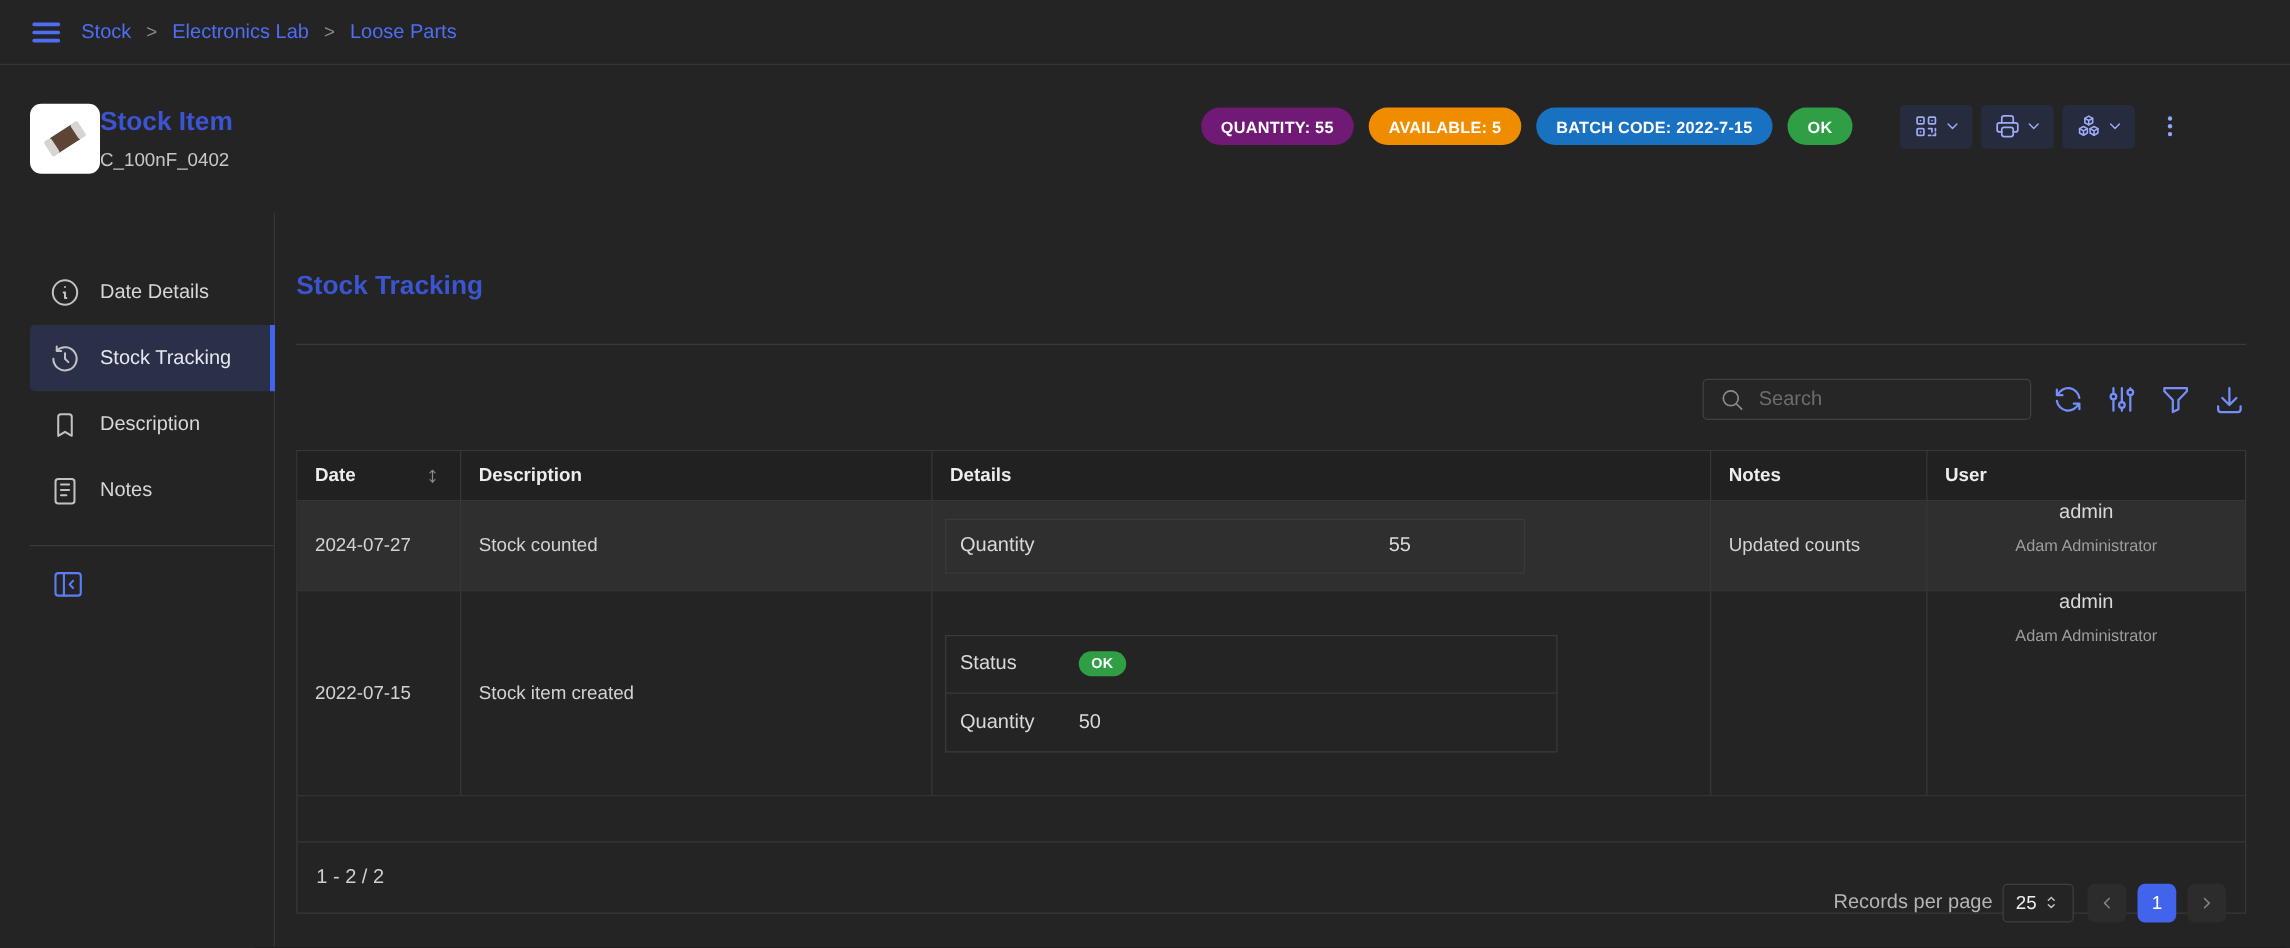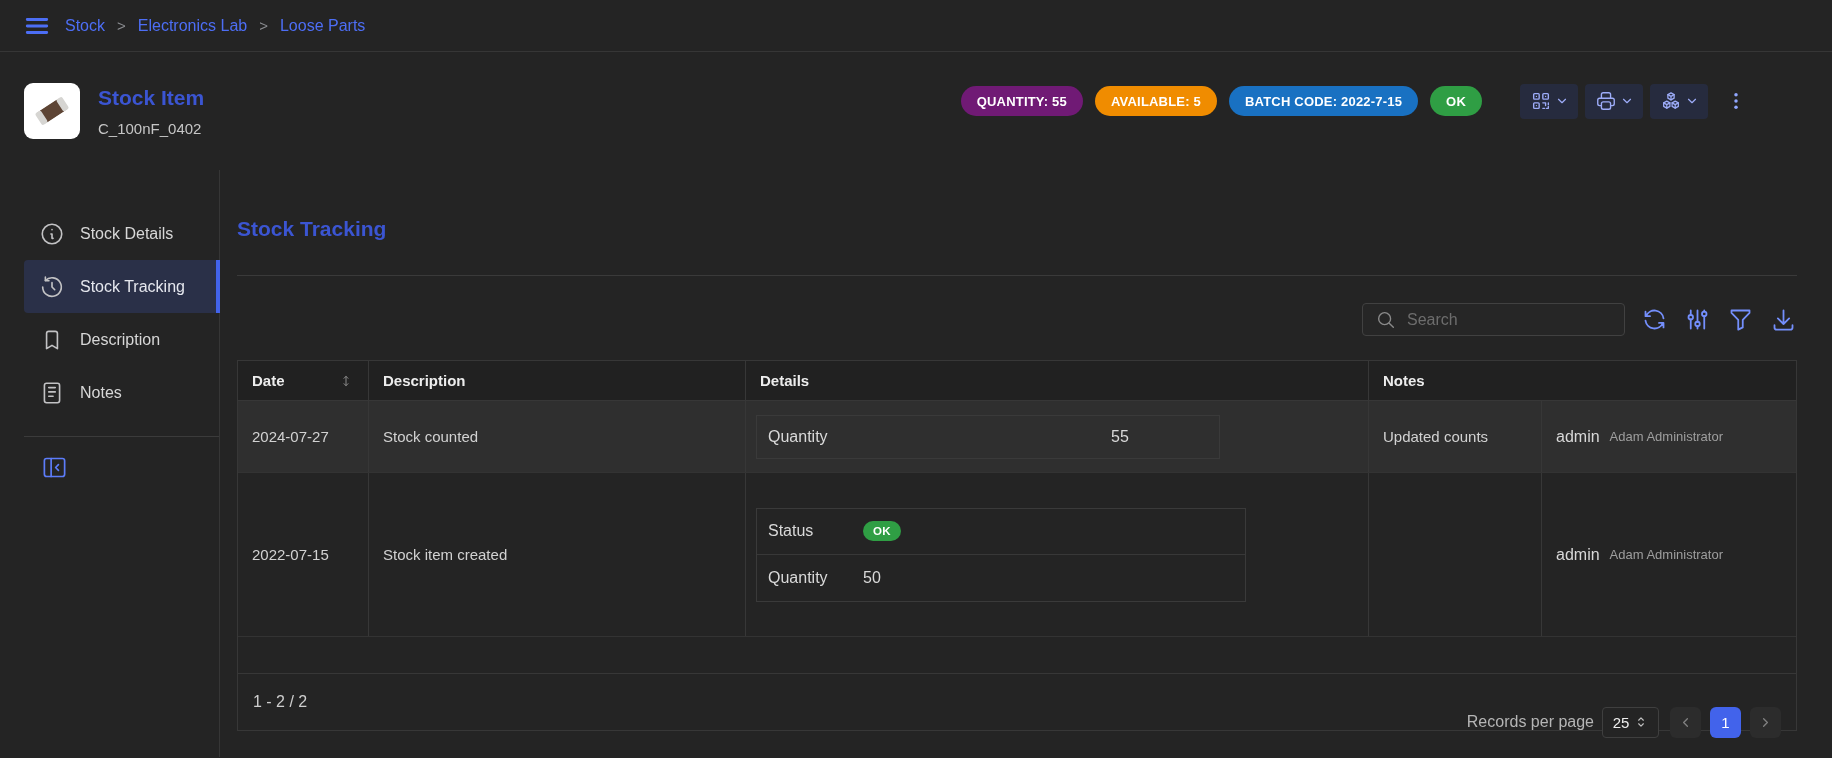--- a/index.html
+++ b/index.html
@@ -12,21 +12,21 @@
   
   .navbar { height:52px; display:flex; align-items:center; padding-left:24px; border-bottom:1px solid #363636; }
   .hamburger { color:#4c6ef5; width:26px; height:26px; cursor:pointer; }
   .breadcrumb { display:flex; align-items:center; margin-left:15px; font-size:16px; }
   .breadcrumb a { color:#4d6ef5; text-decoration:none; cursor:pointer; }
   .breadcrumb .sep { color:#8a8c90; margin:0 12px; font-size:15px; }
 
   
   .page-header { height:118px; display:flex; align-items:center; padding:0 84px 0 24px; }
   .thumb { width:56px; height:56px; background:#fff; border-radius:9px; display:flex; align-items:center; justify-content:center; flex-shrink:0; cursor:pointer; }
-  .title-block { margin-left:18px; }
+  .title-block { }
   .page-title { font-size:21px; font-weight:700; color:#3b55d2; }
   .page-subtitle { font-size:15px; color:#c6c6c6; margin-top:10px; }
   .header-right { margin-left:auto; display:flex; align-items:center; position:relative; top:-10px; }
   .badges { display:flex; align-items:center; gap:12px; }
   .badge { height:30px; display:flex; align-items:center; padding:0 16px; border-radius:15px; color:#fff; font-size:13px; font-weight:700; letter-spacing:.2px; white-space:nowrap; }
   .action-buttons { display:flex; align-items:center; gap:7px; margin-left:38px; }
   .abtn { width:58px; height:35px; border:none; border-radius:4px; background:#262b3e; color:#9dacf8; display:flex; align-items:center; justify-content:center; gap:3px; cursor:pointer; }
   .abtn svg.main-ic { width:22px; height:22px; }
   .abtn svg.chev { width:14px; height:14px; stroke-width:2; }
   .kebab { margin-left:16px; background:none; border:none; color:#91a7ff; width:24px; height:34px; display:flex; align-items:center; justify-content:center; cursor:pointer; }
@@ -59,21 +59,21 @@
   .tr { display:grid; grid-template-columns:131px 377px 1fr 173px 254px; }
   .thead { background:#212121; border-bottom:1px solid #373737; }
   .th { height:39px; display:flex; align-items:center; padding:0 14px; font-size:15px; font-weight:700; color:#ededed; }
   .th:not(:last-child), .td:not(:last-child) { border-right:1px solid #373737; }
   .sort-ic { margin-left:auto; color:#8b8b8b; width:16px; height:16px; }
   .row { border-bottom:1px solid #333333; }
   .row-1 { background:#2f2f2f; height:72px; }
   .row-2 { height:164px; }
   .td { display:flex; align-items:center; padding:0 14px; font-size:15px; color:#d2d2d2; }
   .td.details-cell { padding:0 10px; }
-  .user-cell { gap:10px; }
+  .user-cell { gap:10px;flex-direction:column; }
   .username { font-size:16px; color:#d8d8d8; }
   .fullname { font-size:13px; color:#9e9e9e; }
 
   
   .details-box { border:1px solid #3a3a3a; }
   .details-box.single { width:464px; }
   .details-box.multi { width:490px; }
   .d-row { height:46px; display:flex; align-items:center; position:relative; }
   .details-box.single .d-row { height:42px; }
   .d-row:not(:last-child) { border-bottom:1px solid #383838; }
@@ -189,21 +189,21 @@
 
   <div class="content">
 
     <aside class="sidebar">
       <div class="side-item">
         <svg class="ic" viewBox="0 0 24 24">
             <circle cx="12" cy="12" r="9"></circle>
             <path d="M12 8h.01"></path>
             <path d="M11 12h1v4h1"></path>
           </svg>
-        <span>Stock Details</span>
+        <span>Date Details</span>
       </div>
       <div class="side-item active">
         <svg class="ic" viewBox="0 0 24 24">
             <path d="M12 8v4l2.5 2.5"></path>
             <path d="M3.4 12a8.6 8.6 0 1 0 2.5-6"></path>
             <path d="M5.9 2.9v3.3h3.3"></path>
           </svg>
         <span>Stock Tracking</span>
       </div>
       <div class="side-item">
@@ -276,20 +276,21 @@
             <span>Date</span>
             <svg class="ic sort-ic" viewBox="0 0 24 24">
                 <path d="M12 5v14"></path>
                 <path d="M9 8l3-3 3 3"></path>
                 <path d="M9 16l3 3 3-3"></path>
               </svg>
           </div>
           <div class="th">Description</div>
           <div class="th">Details</div>
           <div class="th">Notes</div>
+          <div class="th">User</div>
         </div>
 
         <div class="tr row row-1">
           <div class="td">2024-07-27</div>
           <div class="td">Stock counted</div>
           <div class="td details-cell">
             <div class="details-box single">
               <div class="d-row">
                 <span class="d-label">Quantity</span>
                 <span class="d-value offset">55</span>

